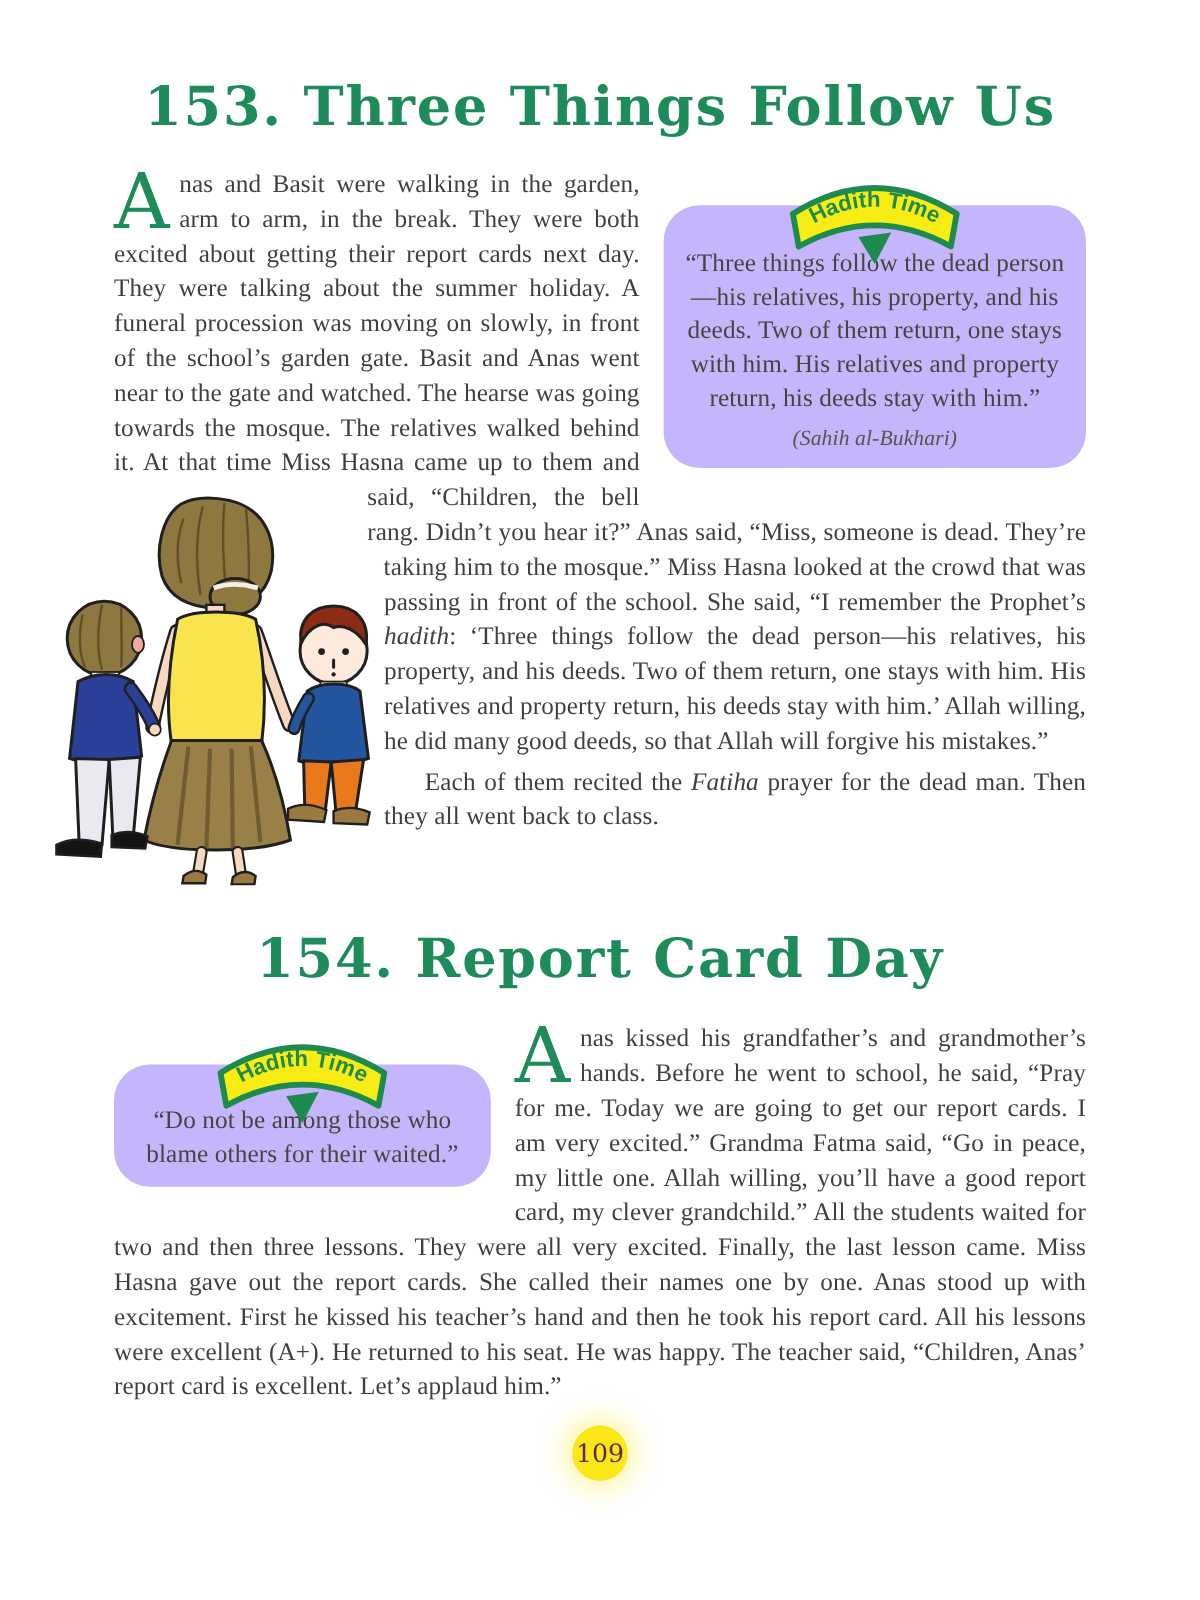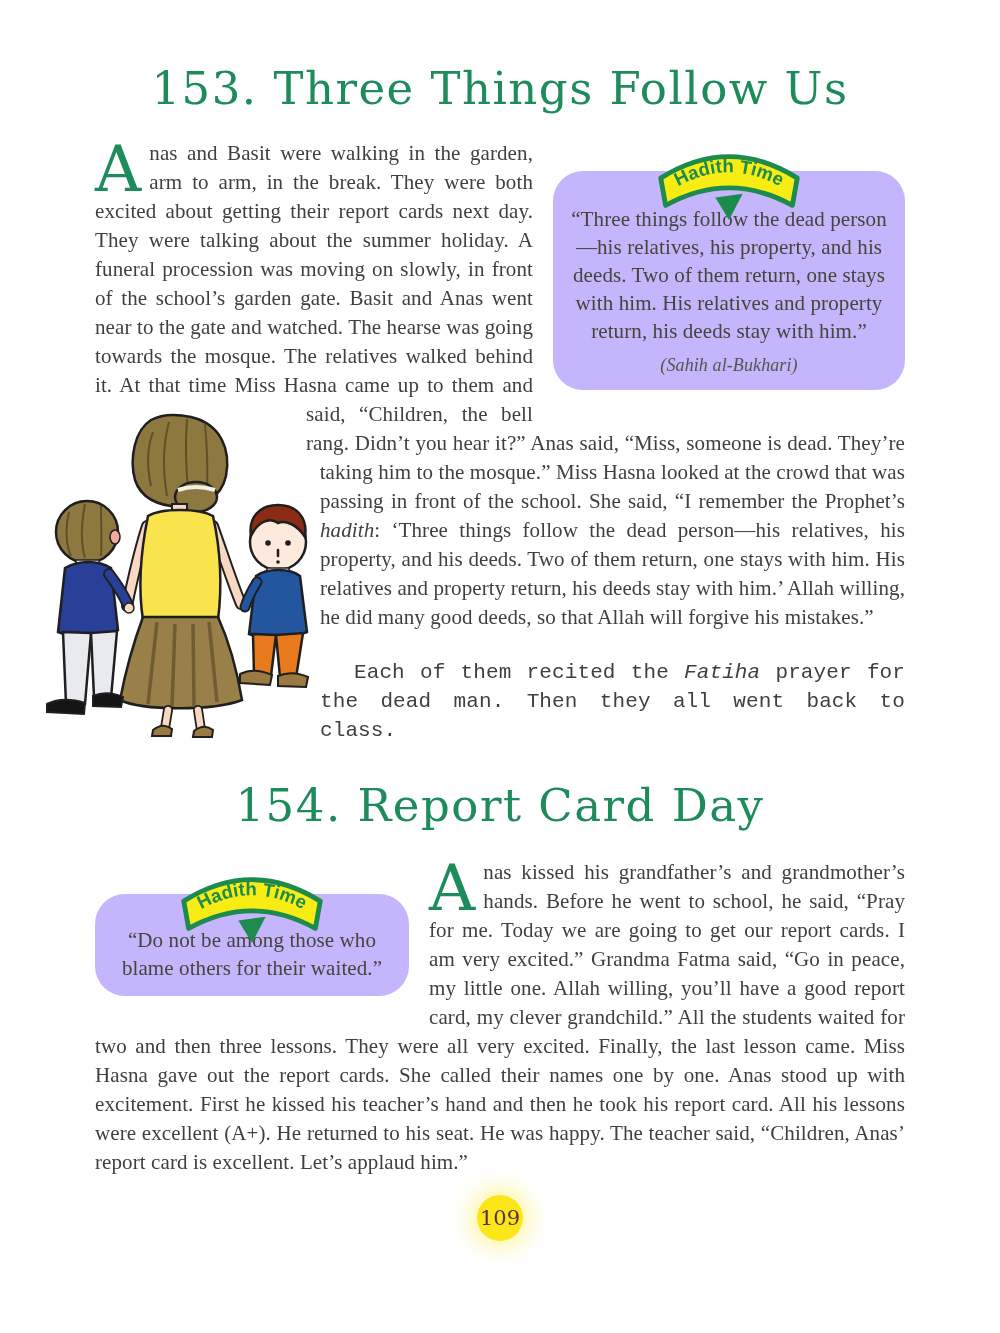--- a/index.html
+++ b/index.html
@@ -4,21 +4,21 @@
 <style>
   html,body { margin:0; padding:0; background:#ffffff; }
   .page {
     position:relative; width:1000px; height:1333px; background:#ffffff;
     font-family:"Liberation Serif", serif; overflow:hidden; box-sizing:border-box;
   }
   .content { width:810px; margin:0 auto; }
 
   h1.story-title {
     margin:0; text-align:center; color:#1d8b5a;
-    font-family:"DejaVu Serif", serif; font-weight:normal;
+    font-family:"DejaVu Serif", serif; font-weight:bold;
     font-size:45px; letter-spacing:1.5px;
   }
   .title-1 { padding-top:62px; }
   .title-2 { clear:both; padding-top:34px; }
 
   .flow {
     text-align:justify; font-size:21px; line-height:29px; color:#3f3f3f;
     letter-spacing:0.1px;
   }
   .flow-1 { margin-top:24px; }
@@ -46,21 +46,21 @@
   }
 
   
   .illus-float {
     float:left; width:237px; height:338px; position:relative;
     shape-outside: polygon(0px 0px, 198px 0px, 198px 32px, 126px 32px, 126px 90px, 212px 90px, 212px 338px, 0px 338px);
     shape-margin:13px;
   }
   .illus-float svg { position:absolute; left:-60px; top:4px; width:298px; height:334px; }
 
-  .para2 { margin:26px 0 0; text-indent:34px;font-family:Liberation Mono, monospace; }
+  .para2 { margin:5px 0 0; text-indent:34px; }
 
   .pageno-wrap { clear:both; text-align:center; margin-top:18px; }
   .pageno {
     display:inline-flex; align-items:center; justify-content:center;
     width:46px; height:46px; border-radius:50%;
     background:#fbe717; color:#5a2c50; font-weight:normal; font-size:21px;
     font-family:"DejaVu Serif", serif;
     box-shadow:0 0 20px 8px rgba(251,231,23,0.35);
   }
 </style>

